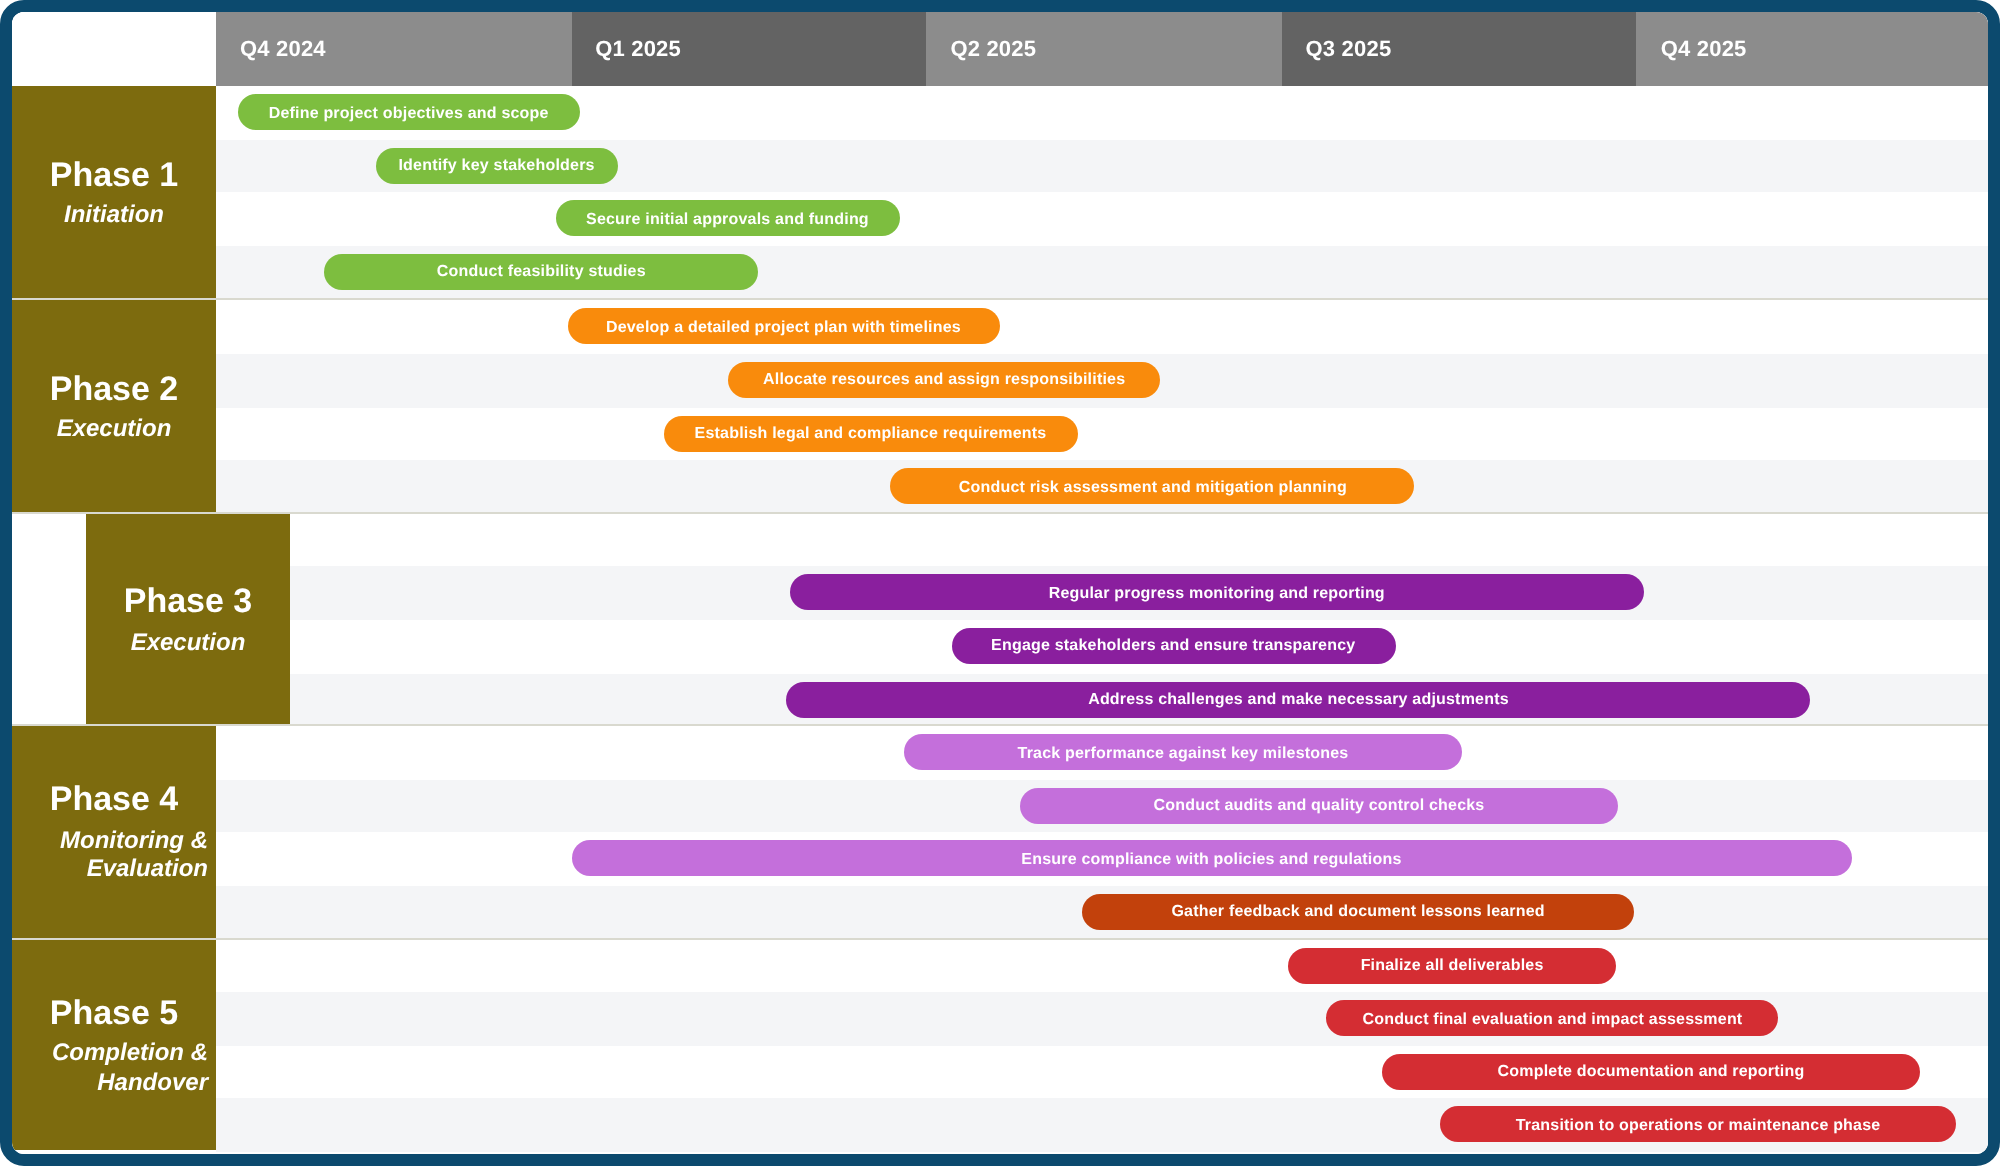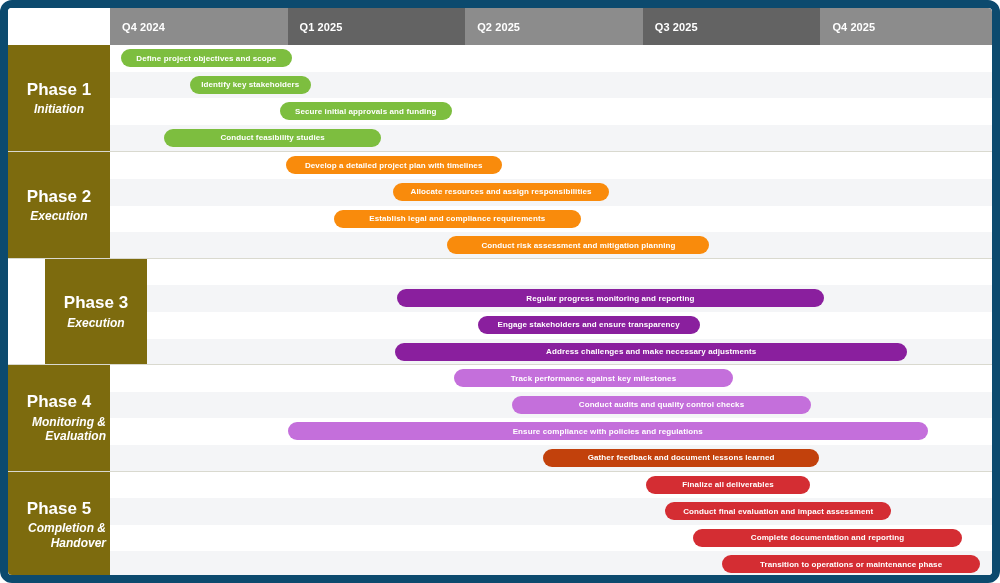--- a/index.html
+++ b/index.html
@@ -12,21 +12,21 @@
     height: 583px;
     font-family: "Liberation Sans", sans-serif;
     overflow: hidden;
   }
 
   #gantt-frame {
     position: relative;
     width: 1000px;
     height: 583px;
     box-sizing: border-box;
-    border: 8px solid #0c4a6e;
+    border: 6px solid #0c4a6e;
     border-radius: 12px;
     background: #ffffff;
     overflow: hidden;
   }
 
   #gantt-inner {
     position: absolute;
     left: 0; top: 0;
     width: 990px;
     height: 573px;
@@ -191,24 +191,24 @@
         <div class="phase-block" style="height: 106.4px;">
           <div class="phase-label" style="background: rgb(125, 107, 14);">
             <div class="phase-name">Phase 2</div>
             <div class="phase-sub">Execution</div>
           </div>
           <div class="rows-area">
             <div class="task-row">
               <div class="task-bar" style="background: rgb(249, 139, 12); left: 175.824px; width: 215.784px;">Develop a detailed project plan with timelines</div>
             </div>
             <div class="task-row alt">
-              <div class="task-bar" style="background: rgb(249, 139, 12); left: 255.744px; width: 216.672px; margin-left: 27px;">Allocate resources and assign responsibilities</div>
-            </div>
-            <div class="task-row">
-              <div class="task-bar" style="background: rgb(249, 139, 12); left: 223.776px; width: 247px; text-align: center;">Establish legal and compliance requirements</div>
+              <div class="task-bar" style="background: rgb(249, 139, 12); left: 255.744px; width: 216.672px;">Allocate resources and assign responsibilities</div>
+            </div>
+            <div class="task-row">
+              <div class="task-bar" style="background: rgb(249, 139, 12); left: 223.776px; width: 207px; text-align: center;">Establish legal and compliance requirements</div>
             </div>
             <div class="task-row alt">
               <div class="task-bar" style="background: rgb(249, 139, 12); left: 337.44px; width: 261.96px;">Conduct risk assessment and mitigation planning</div>
             </div>
           </div>
         </div>
         <div class="phase-block" style="height: 106.4px;">
           <div class="phase-label" style="background: rgb(125, 107, 14); margin-left: 37px;">
             <div class="phase-name">Phase 3</div>
             <div class="phase-sub">Execution</div>

